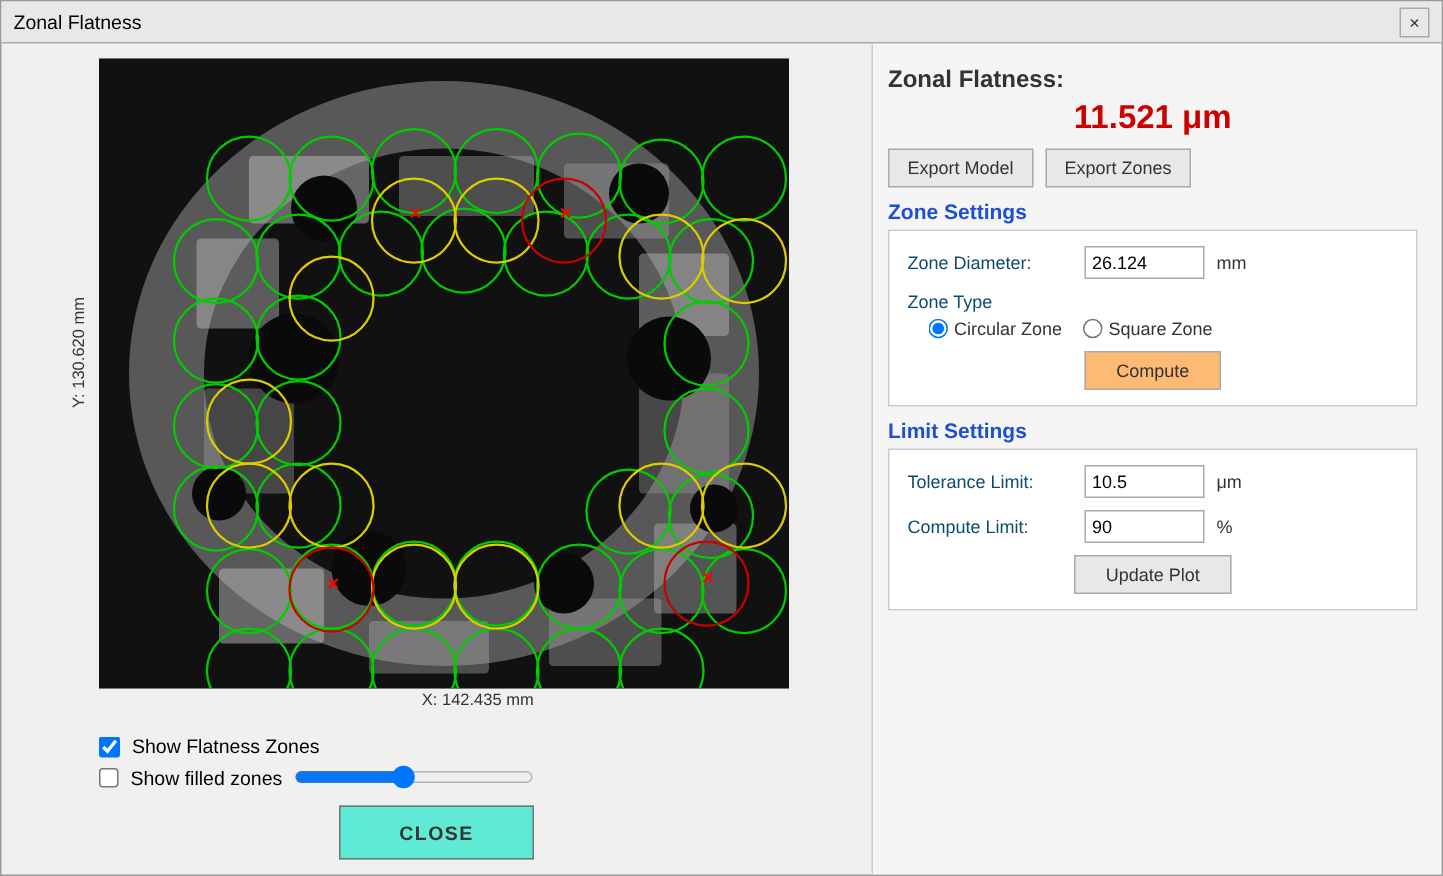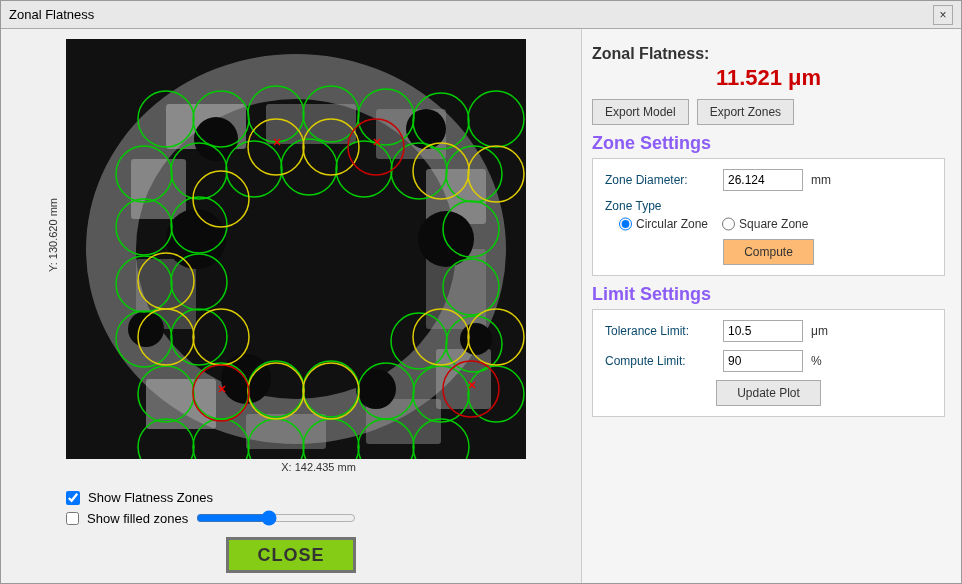--- a/index.html
+++ b/index.html
@@ -103,23 +103,23 @@
       cursor: pointer;
     }
     .close-button-row {
       display: flex;
       justify-content: center;
       margin-top: 4px;
     }
     .close-button {
       width: 130px;
       height: 36px;
-      background: #84cc16;
-      border: 3px solid #737373;
-      font-size: 18px;
+      background: #5eead4;
+      border: 1px solid #737373;
+      font-size: 13px;
       font-weight: bold;
       letter-spacing: 1px;
       cursor: pointer;
       color: #333;
     }
     
     .right-panel {
       flex: 1;
       padding: 16px 16px 16px 10px;
       display: flex;
@@ -148,23 +148,23 @@
     }
     .export-btn {
       padding: 5px 12px;
       background: #e8e8e8;
       border: 1px solid #aaa;
       font-size: 12px;
       cursor: pointer;
       color: #333;
     }
     .section-label {
-      font-size: 18px;
+      font-size: 14px;
       font-weight: bold;
-      color: #8b5cf6;
+      color: #1d4ed8;
       margin-bottom: 4px;
     }
     .settings-box {
       border: 1px solid #ccc;
       background: #fff;
       padding: 10px 12px;
       margin-bottom: 8px;
     }
     .field-row {
       display: flex;

